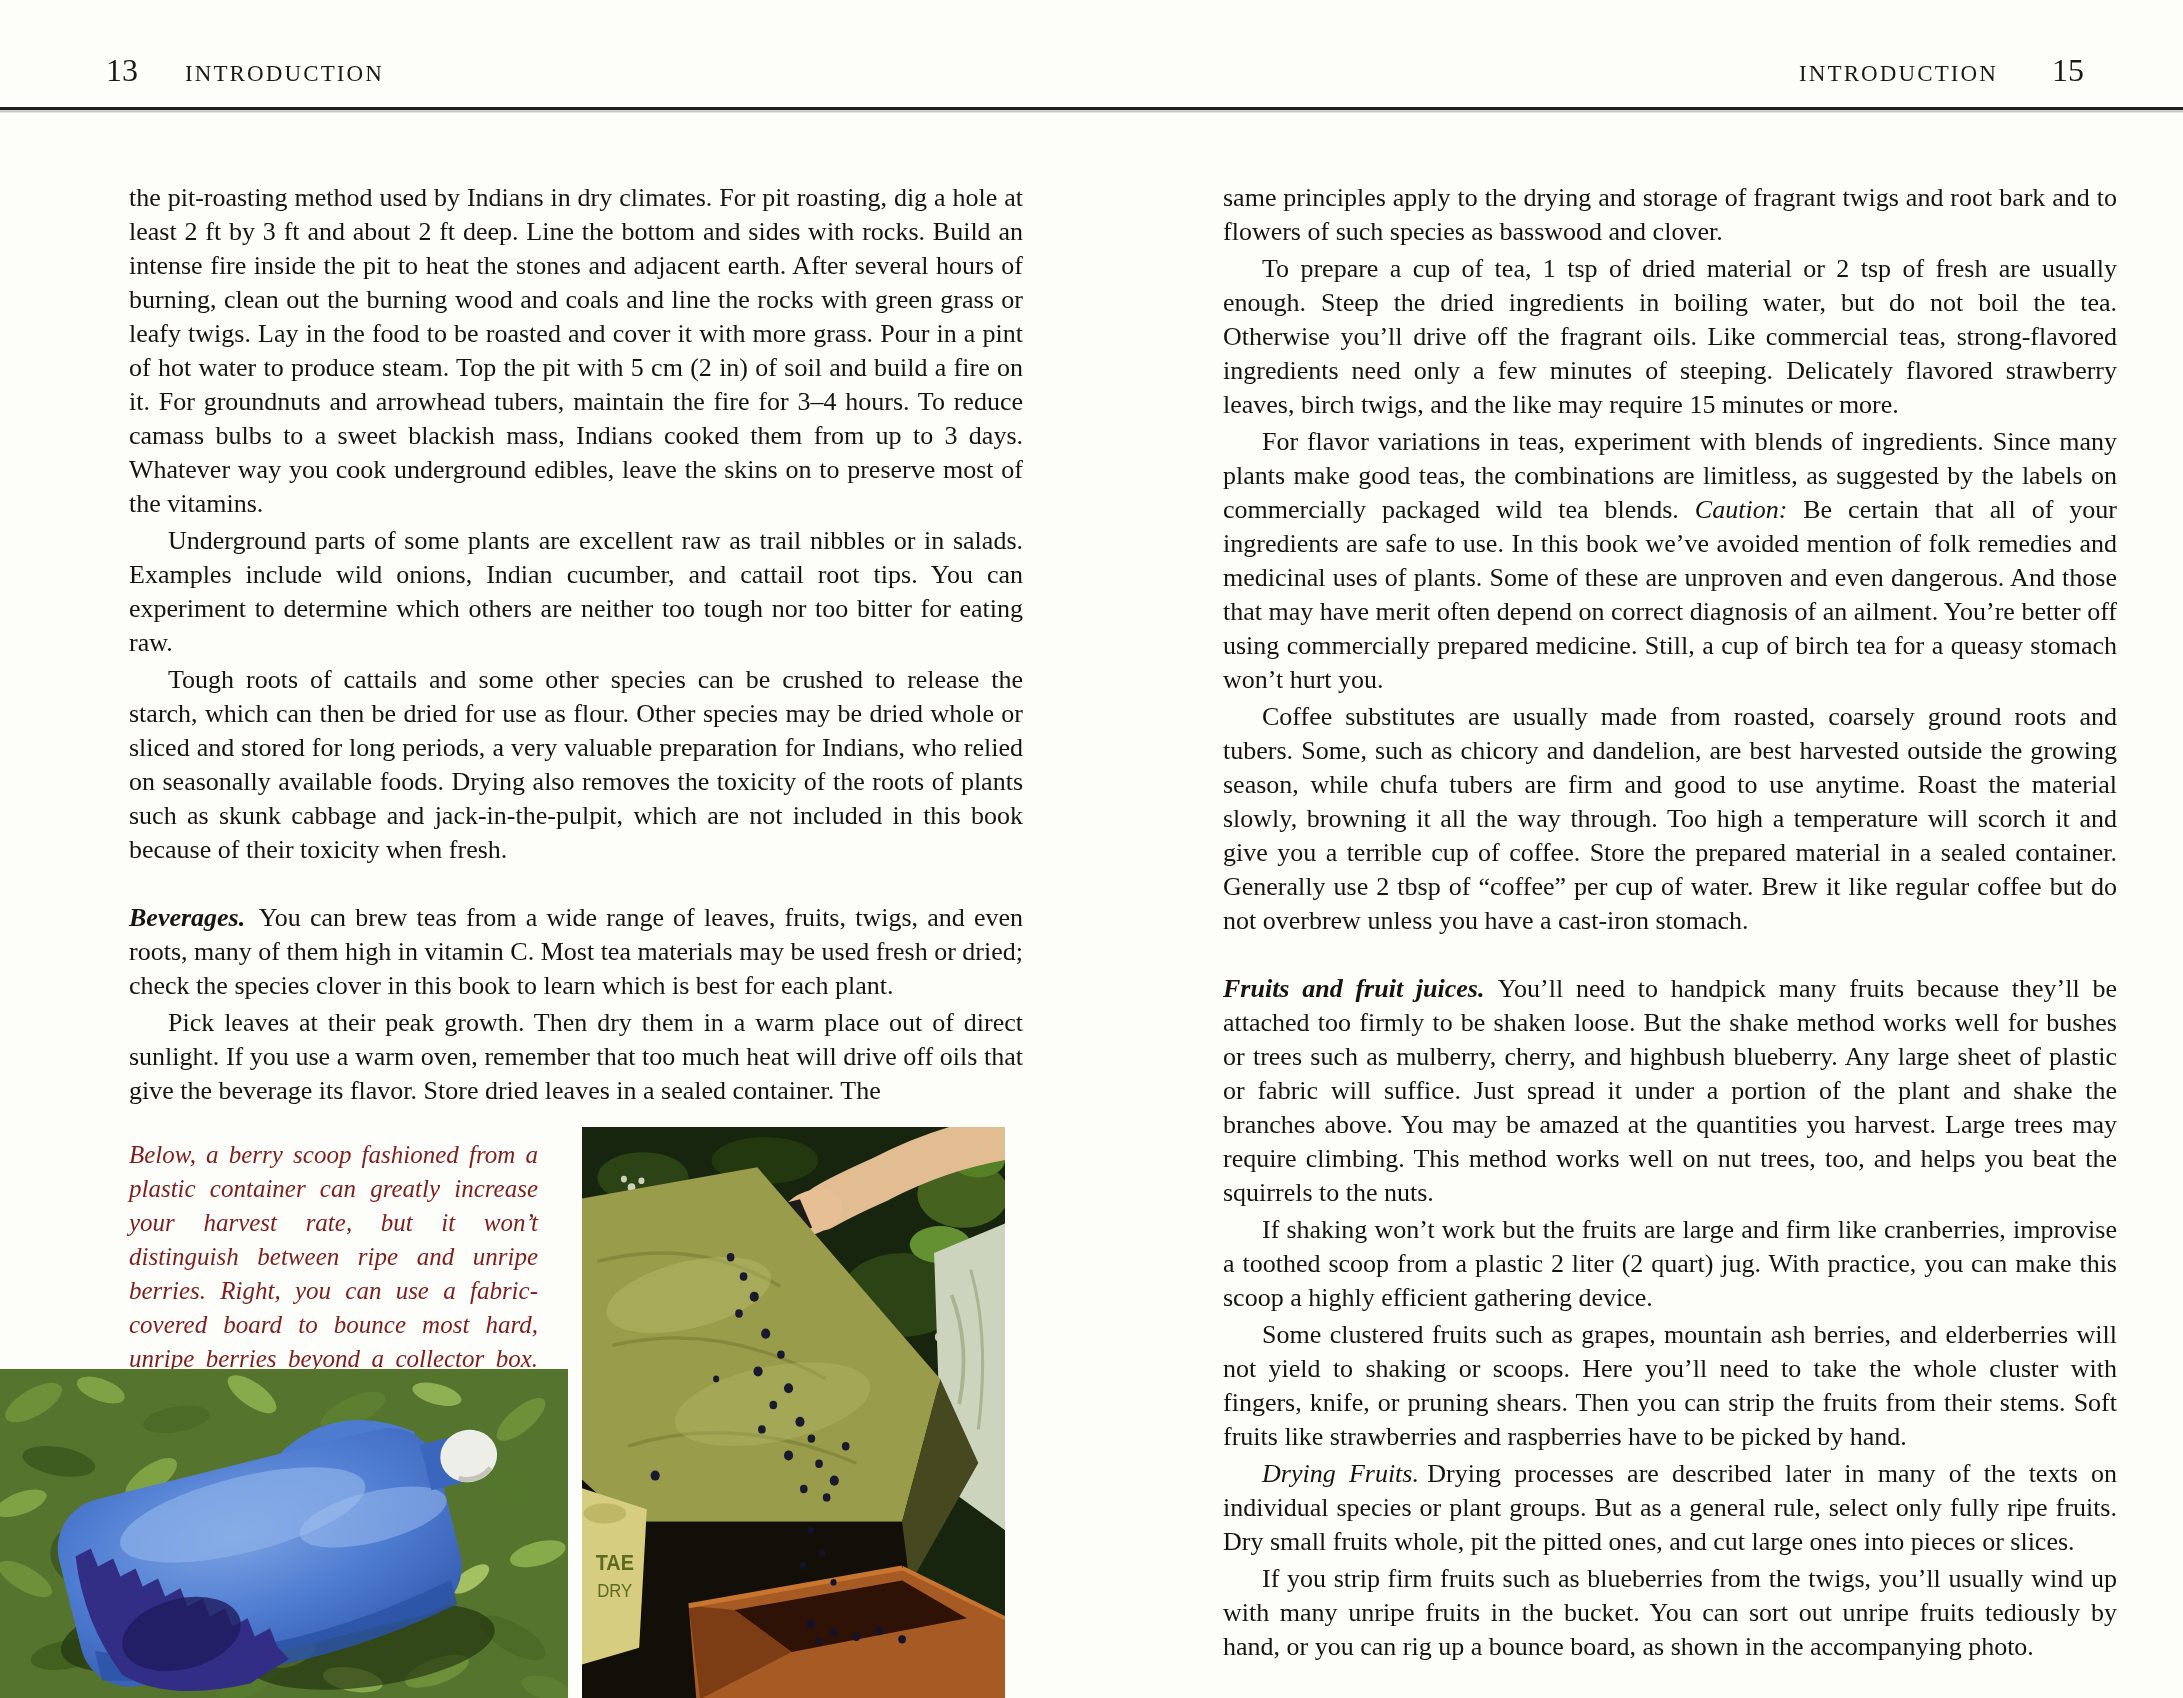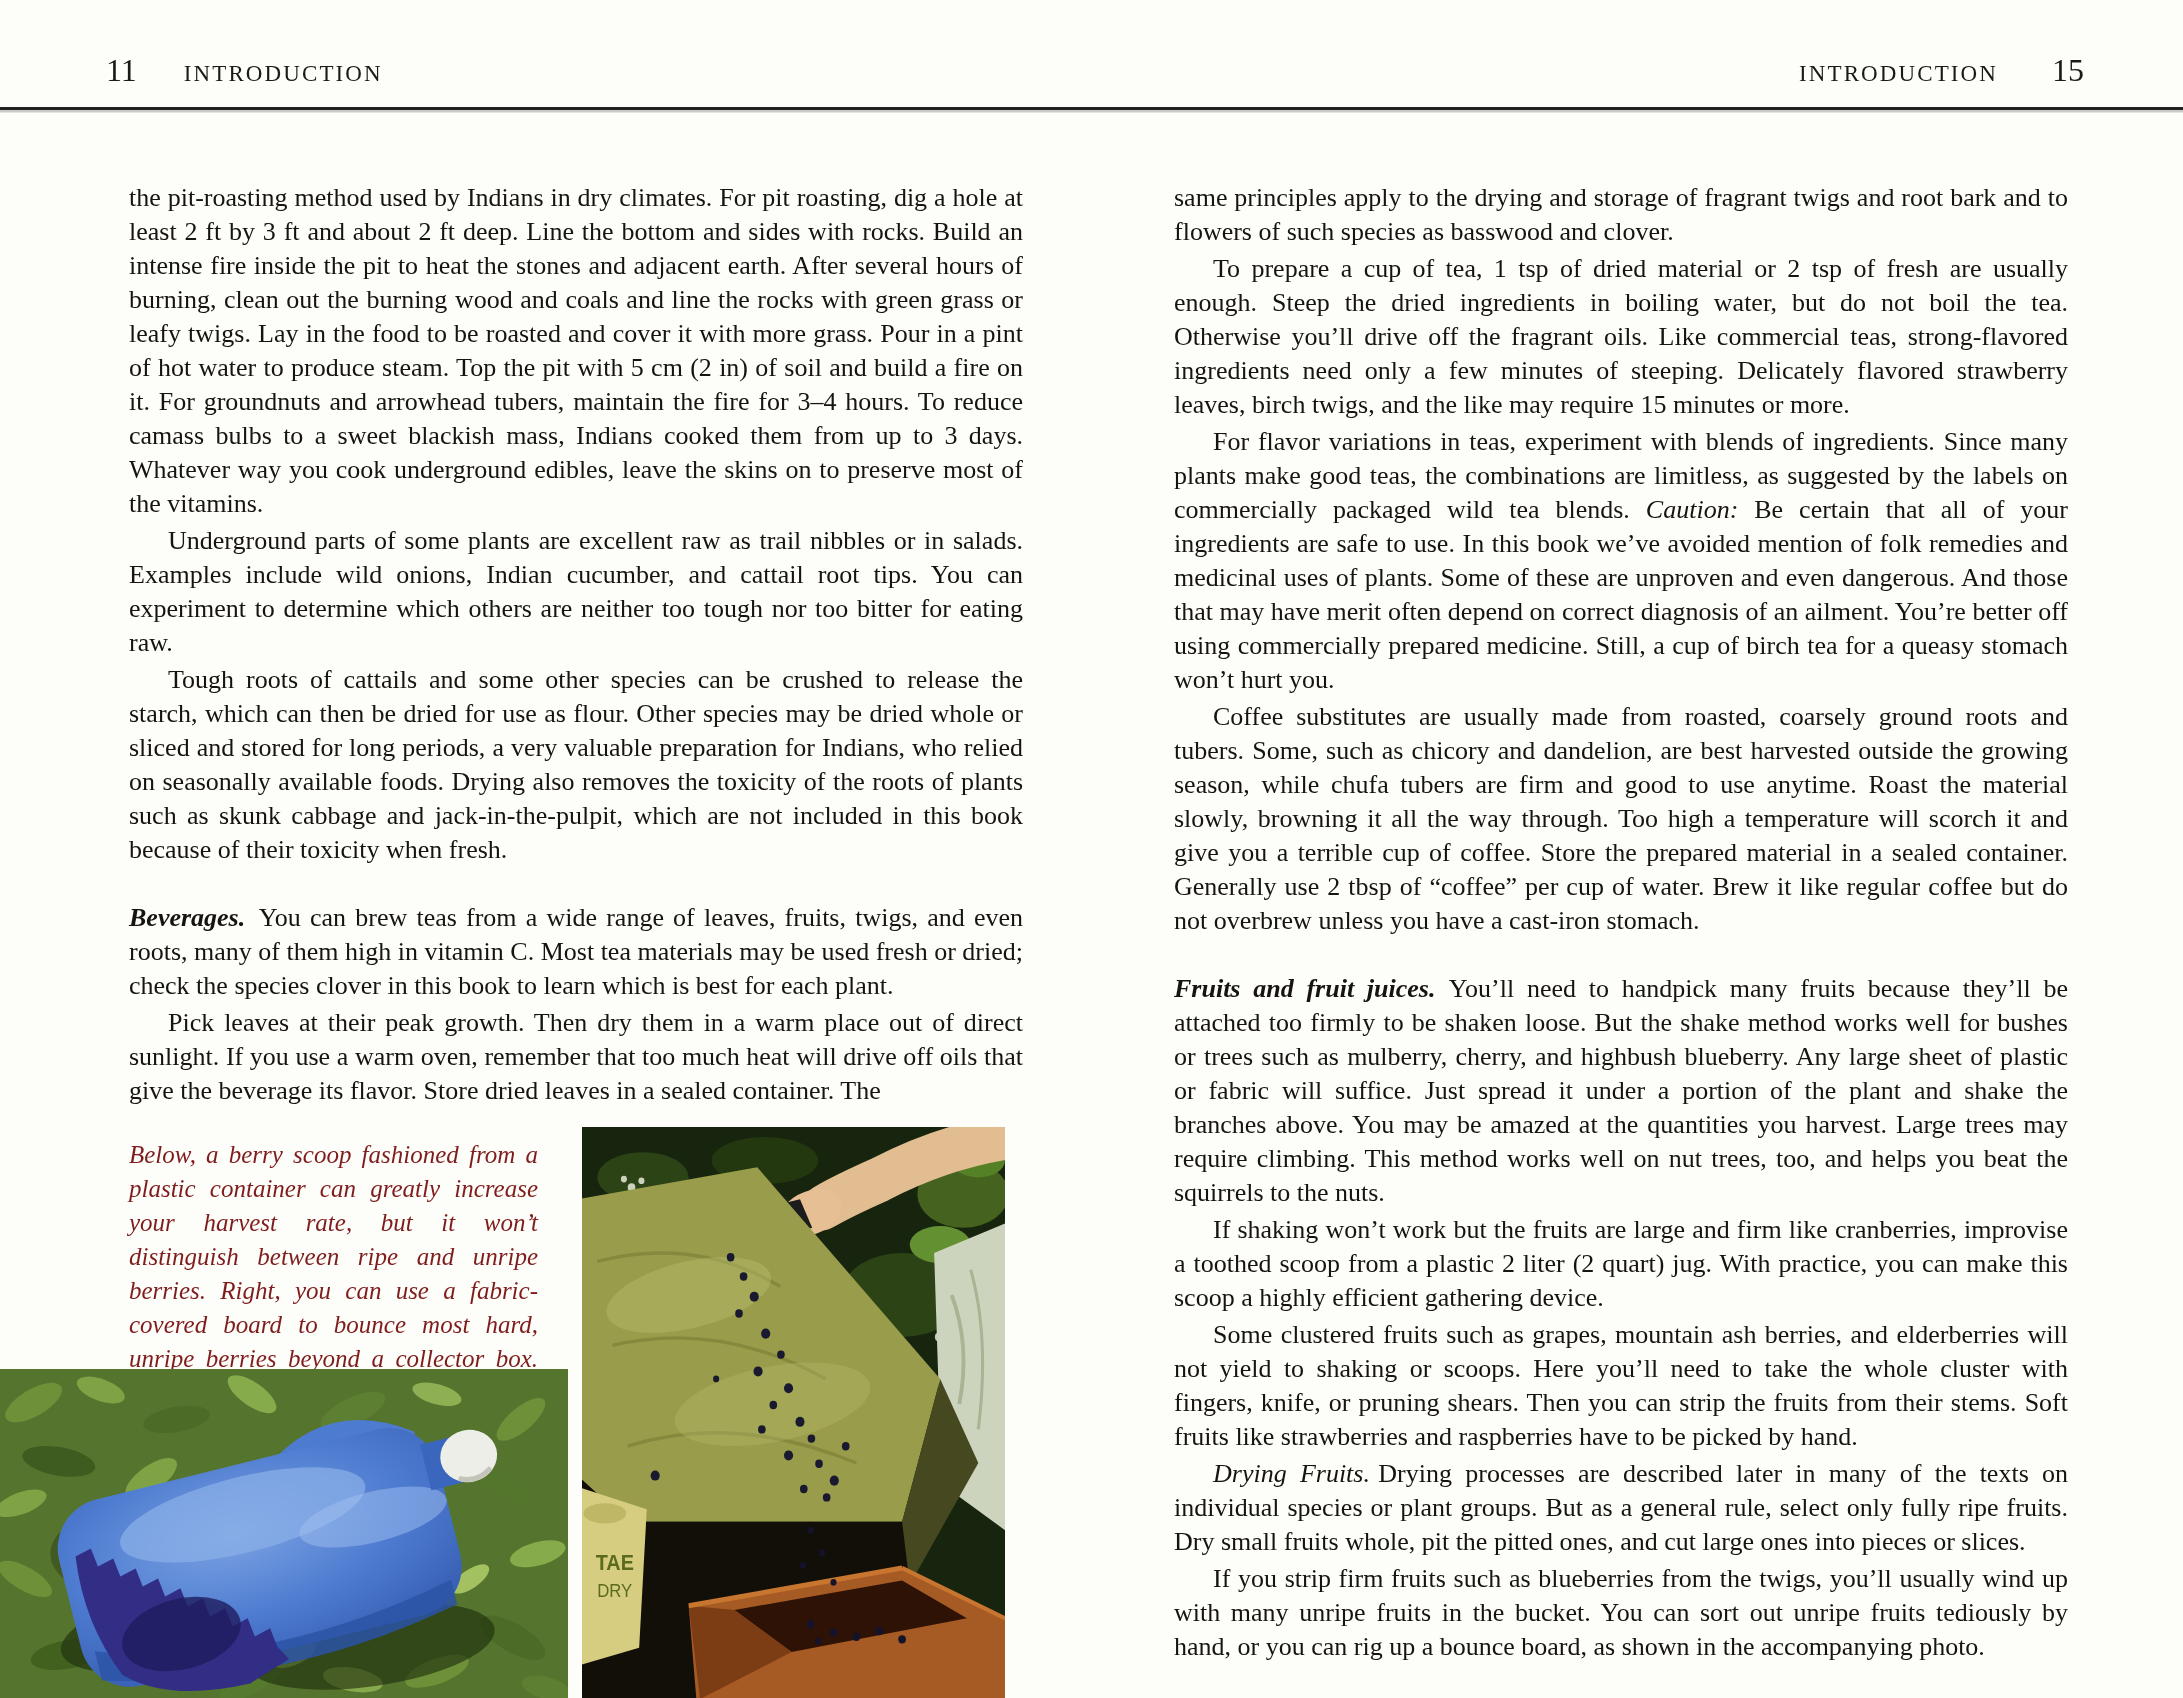--- a/index.html
+++ b/index.html
@@ -11,41 +11,41 @@
   .hdr{position:absolute;top:54px;display:flex;align-items:baseline;}
   .hdr-left{left:106px;}
   .hdr-right{right:99px;}
   .pagenum{font-size:32px;line-height:1;color:#1c1a16;}
   .runhead{font-size:23px;letter-spacing:2.1px;color:#1c1a16;}
   .hdr-left .runhead{margin-left:47px;}
   .hdr-right .runhead{margin-right:54px;}
   .col{position:absolute;top:178px;width:900px;font-size:26px;line-height:34px;
        text-align:justify;color:#171410;}
   .col-left{left:126px;}
-  .col-right{left:1171px;}
+  .col-right{left:1220px;}
   p.para{margin:3px;padding:0;}
   p.para.indent{text-indent:39px;}
   p.para.gap{margin-top:34px;}
   .head{font-style:italic;font-weight:bold;margin-right:13.4px;}
   .em{font-style:italic;}
   .emhead{font-style:italic;margin-right:8.4px;}
   .caption{position:absolute;left:126px;top:1135px;width:415px;font-size:25px;
            line-height:34px;font-style:italic;text-align:justify;color:#7f1d1d;}
   .photo{position:absolute;}
   .photo svg{display:block;width:100%;height:100%;}
   .photo1{left:0;top:1369px;width:568px;height:330px;}
   .photo2{left:582px;top:1127px;width:423px;height:572px;}
 </style>
 </head>
 <body>
 
 <div class="spread">
 
   <div class="hdr hdr-left">
-    <span class="pagenum">11</span>
+    <span class="pagenum">13</span>
     <span class="runhead">INTRODUCTION</span>
   </div>
   <div class="hdr hdr-right">
     <span class="runhead">INTRODUCTION</span>
     <span class="pagenum">15</span>
   </div>
 
   <div class="rule"></div>
 
   <div class="col col-left">

